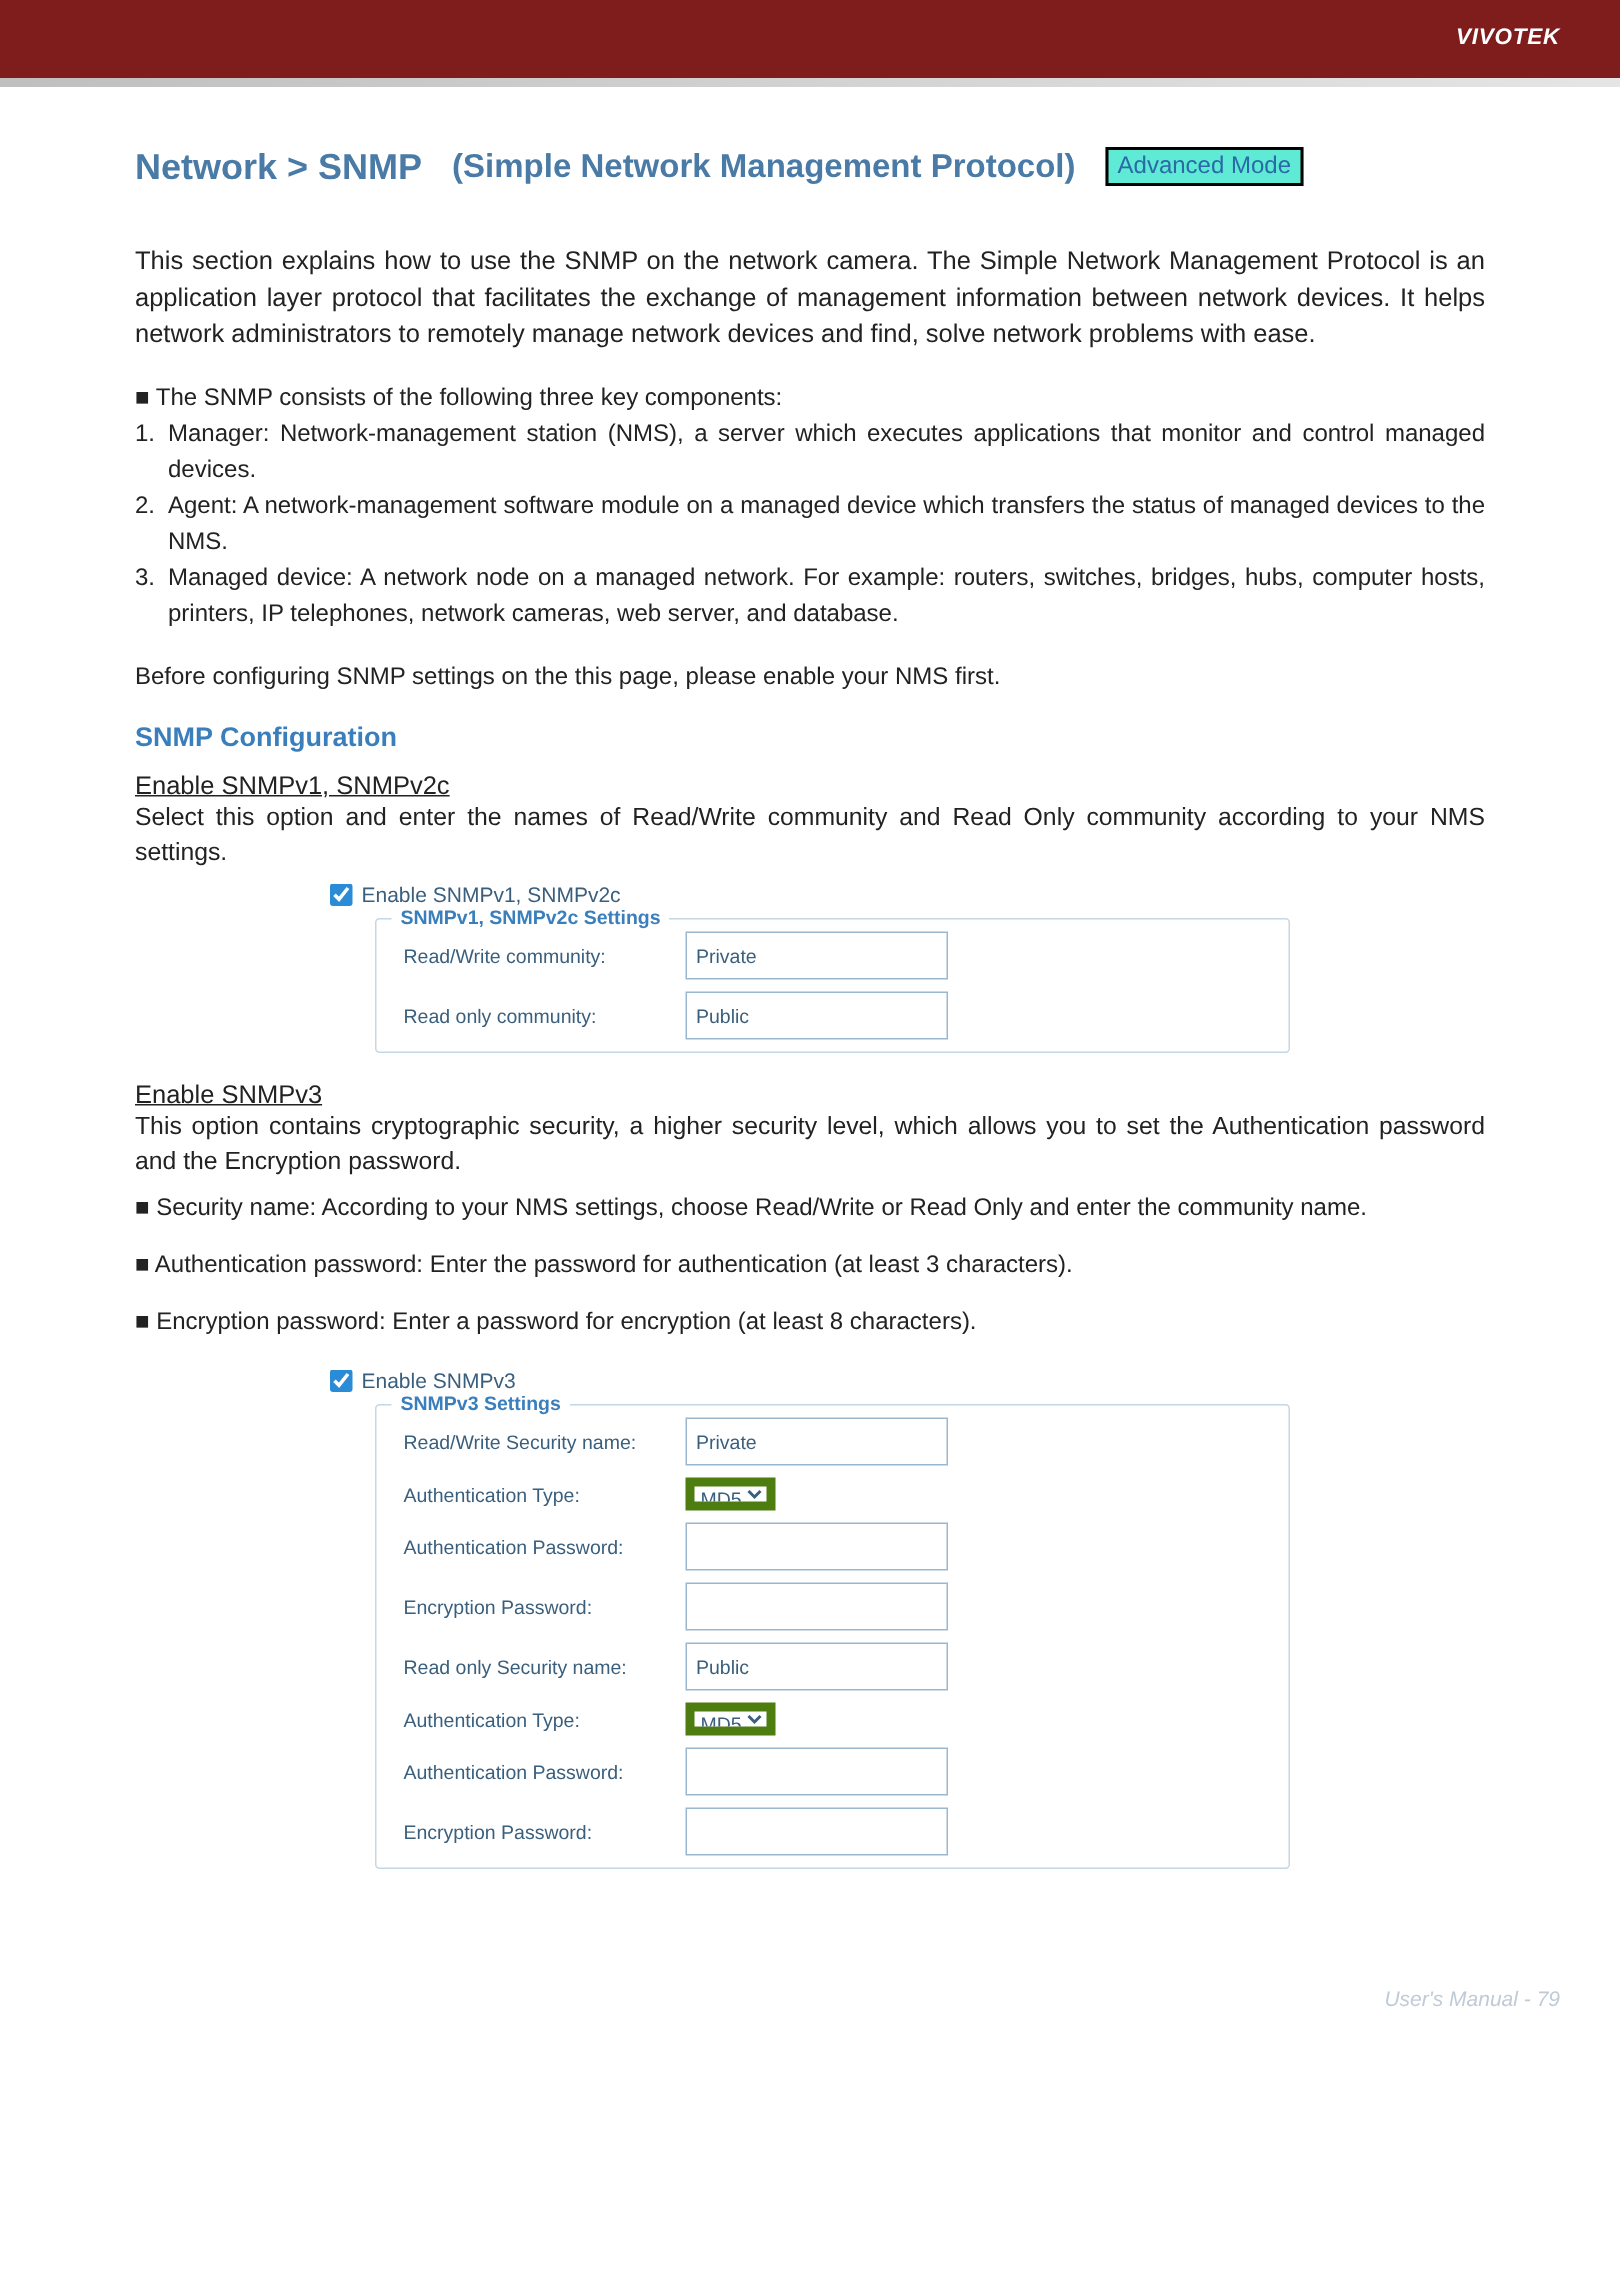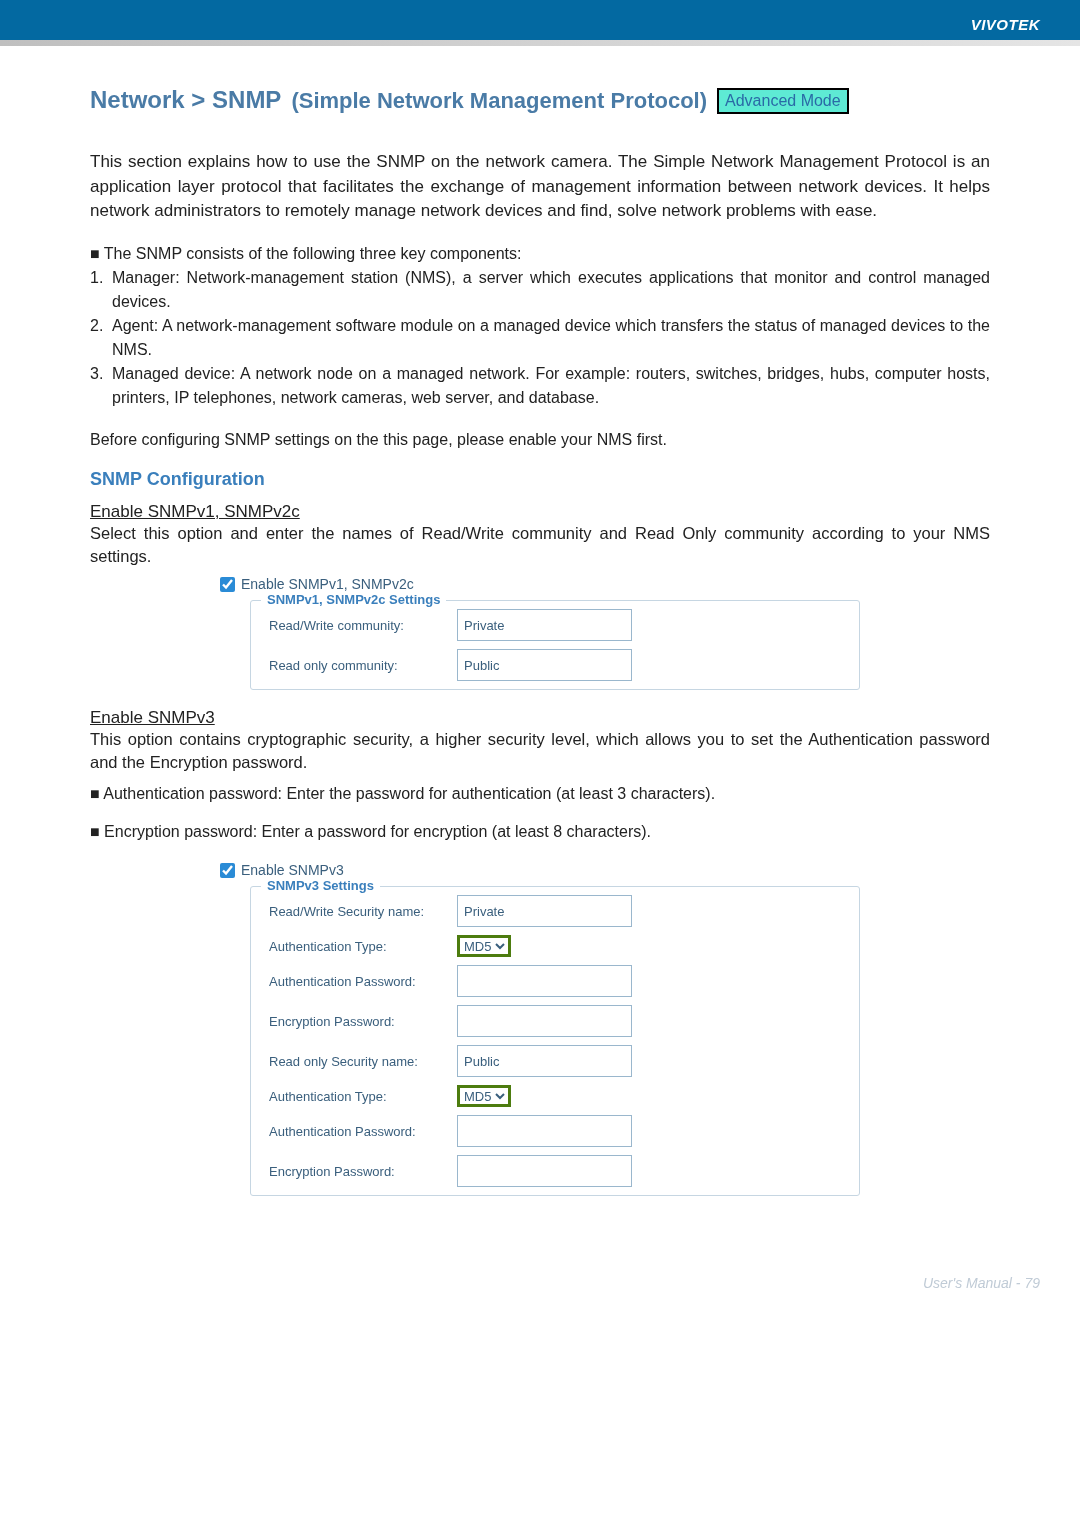--- a/index.html
+++ b/index.html
@@ -1,22 +1,22 @@
 <!DOCTYPE html>
 <html><head>
   <meta charset="utf-8">
   <style>
     * { margin: 0; padding: 0; box-sizing: border-box; }
     body { font-family: Arial, Helvetica, sans-serif; background: #fff; }
     .page { width: 1080px; margin: 0 auto; background: #fff; }
-    .header-bar { background: #0369a1; height: 40px; position: relative; }
+    .header-bar { background: #7f1d1d; height: 52px; position: relative; }
     .header-bar .brand { position: absolute; right: 40px; top: 16px; color: #fff; font-style: italic; font-weight: bold; font-size: 15px; letter-spacing: 0.5px; }
     .header-line { height: 6px; background: linear-gradient(to right, #bfbfbf 0%, #e5e5e5 100%); margin-bottom: 40px; }
     .content { padding: 0 90px 40px 90px; }
-    .title-row { display: flex; align-items: flex-end; gap: 10px; margin-bottom: 36px; flex-wrap: wrap; }
+    .title-row { display: flex; align-items: flex-start; gap: 20px; margin-bottom: 36px; flex-wrap: wrap; }
     .title-main { color: #4a7ba6; font-weight: bold; font-size: 24px; }
     .title-sub { color: #4a7ba6; font-weight: bold; font-size: 22px; }
     .badge { border: 2px solid #000000; background: #5eead4; color: #2a6aa6; padding: 2px 6px; font-size: 16px; }
     .para { font-size: 17px; color: #222; line-height: 1.45; text-align: justify; margin-bottom: 18px; }
     .bullet-list { font-size: 16px; color: #222; line-height: 1.5; margin-bottom: 18px; }
     .bullet-list .bi { display: flex; }
     .bullet-list .bi .mk { flex: 0 0 22px; }
     .bullet-list .bi .tx { flex: 1; text-align: justify; }
     .para-single { font-size: 16px; color: #222; line-height: 1.45; margin-bottom: 18px; }
     .section-head { color: #3a7fbc; font-weight: bold; font-size: 18px; margin-bottom: 12px; }
@@ -25,21 +25,21 @@
     .panel-wrap { display: flex; justify-content: center; margin: 6px 0 18px 0; }
     .panel-inner { width: 640px; }
     .chk-row { display: flex; align-items: center; gap: 6px; margin-bottom: 8px; }
     .chk-row input { accent-color: #2a8bd6; width: 15px; height: 15px; }
     .chk-row span { color: #3a5f7d; font-size: 14px; }
     .fieldset { border: 1px solid #c6d6e2; border-radius: 3px; padding: 0 18px; position: relative; margin-left: 30px; }
     .fieldset .legend { color: #3a7fbc; font-weight: bold; font-size: 13px; position: absolute; top: -9px; left: 10px; background: #fff; padding: 0 6px; }
     .field-row { display: flex; align-items: center; gap: 8px; margin: 8px 0; }
     .field-row label { color: #3a5f7d; font-size: 13px; width: 180px; }
     .field-row input[type=text], .field-row input[type=password] { border: 1px solid #9ab7cd; height: 32px; width: 175px; font-size: 13px; padding: 0 6px; color: #3a5f7d; }
-    .field-row select { border: 3px solid #4d7c0f; height: 22px; font-size: 13px; color: #3a5f7d; background: #fff; }
+    .field-row select { border: 6px solid #4d7c0f; height: 22px; font-size: 13px; color: #3a5f7d; background: #fff; }
     .footer { text-align: right; padding: 20px 40px 20px 16px; }
     .footer span { color: #c0cbd6; font-style: italic; font-size: 14px; }
   </style>
 </head>
 <body>
 
 <div class="page">
   <div class="header-bar">
     <span class="brand">VIVOTEK</span>
   </div>
@@ -94,20 +94,21 @@
             <input type="text" value="Public" style="">
           </div>
         </div>
       </div>
     </div>
 
     <div class="underline">Enable SNMPv3</div>
     <p class="small-para">This option contains cryptographic security, a higher security level, which allows you to set the Authentication password and the Encryption password.</p>
 
     <div class="bullet-list">
+      <p style="margin-bottom:14px;">■ Security name: According to your NMS settings, choose Read/Write or Read Only and enter the community name.</p>
       <p style="margin-bottom:14px;">■ Authentication password: Enter the password for authentication (at least 3 characters).</p>
       <p>■ Encryption password: Enter a password for encryption (at least 8 characters).</p>
     </div>
 
     <div class="panel-wrap">
       <div class="panel-inner">
         <div class="chk-row">
           <input type="checkbox" checked="" style="">
           <span>Enable SNMPv3</span>
         </div>

